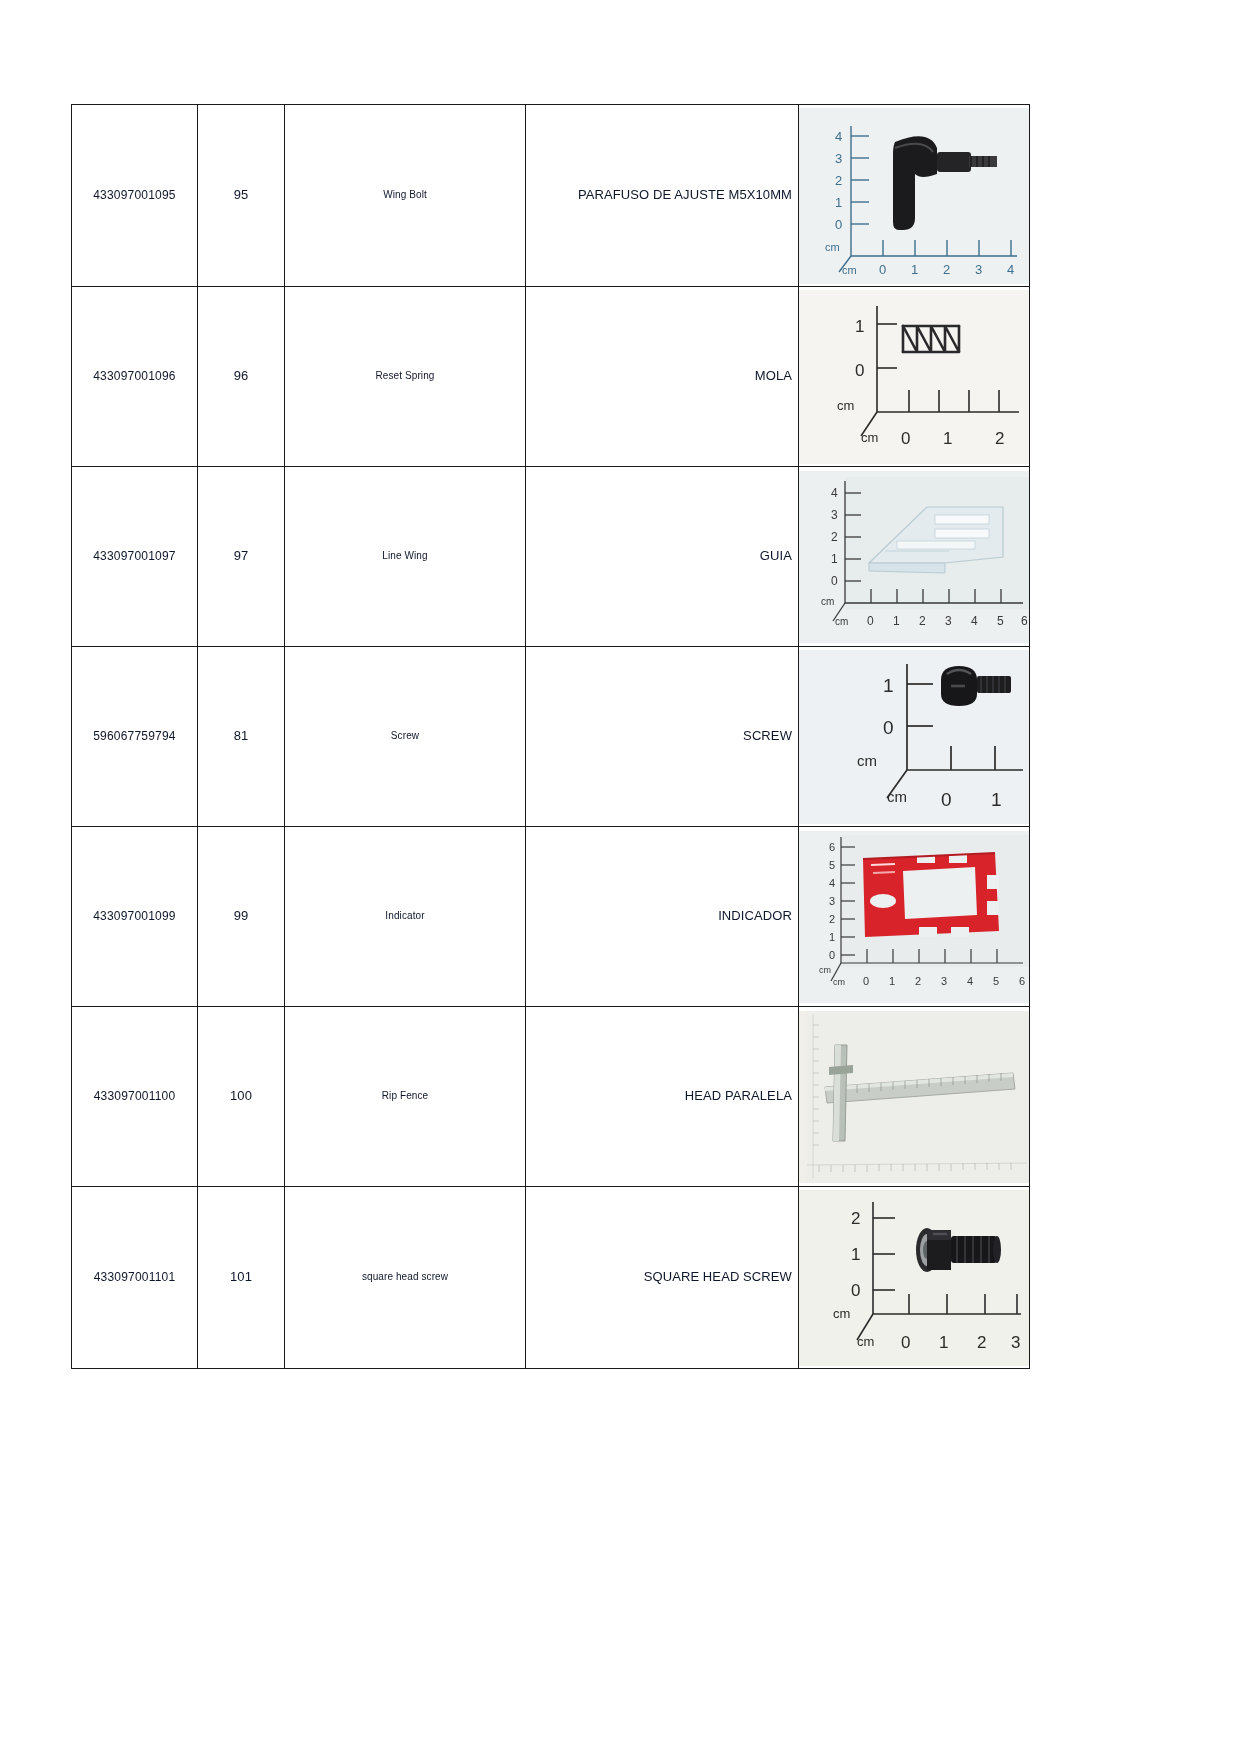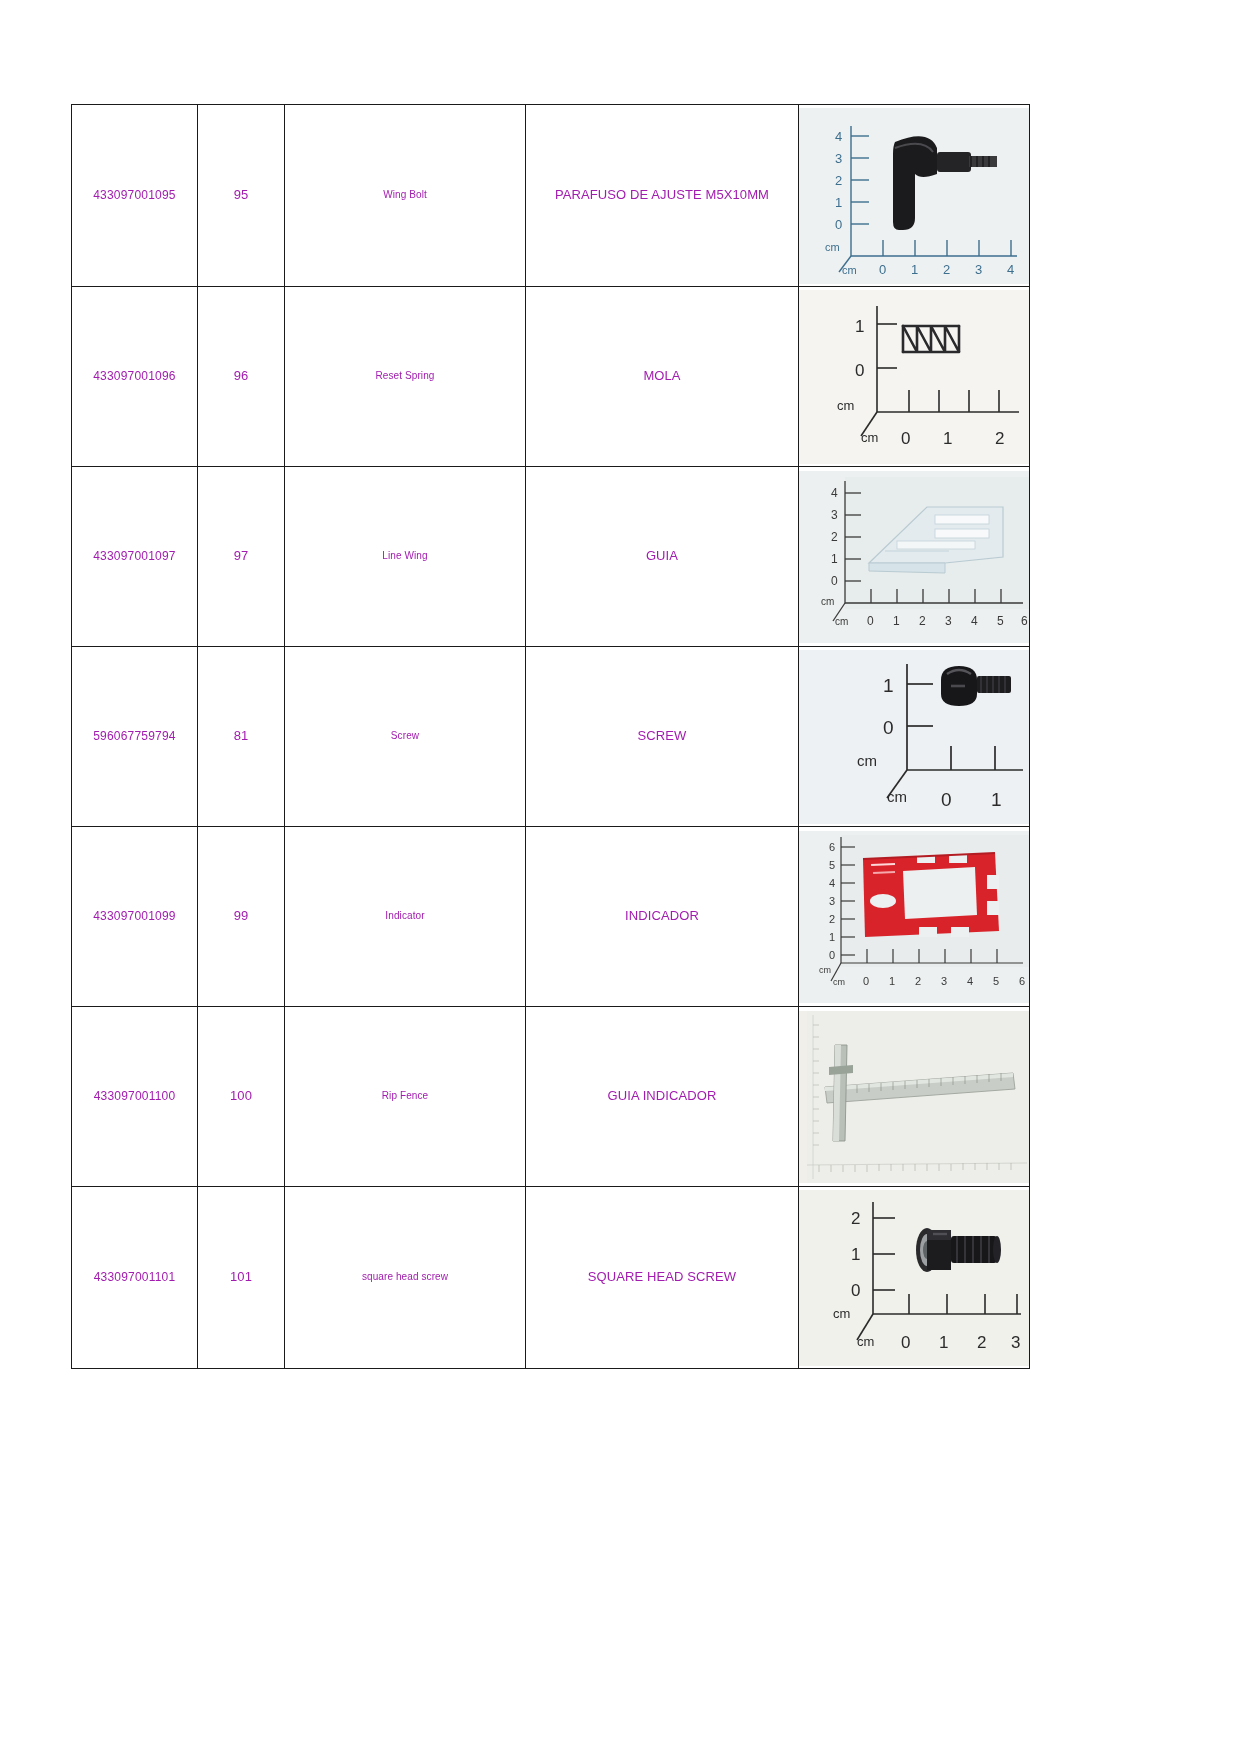--- a/index.html
+++ b/index.html
@@ -45,28 +45,28 @@
   .col-item    { width: 86px;  }
   .col-name    { width: 240px; }
   .col-desc    { width: 272px; }
   .col-photo   { width: 230px; }
 
   .cell-text {
     display: block;
     font-size: 12.5px;
     line-height: 1.25;
     letter-spacing: .1px;
-    color: #a21caf;
+    color: #0f172a;
     padding: 4px 6px;
     word-wrap: break-word;
   }
   .cell-text.partno { font-size: 12px; letter-spacing: .2px; }
   .cell-text.item   { font-size: 13px; }
   .cell-text.name   { font-size: 10px; }
-  .cell-text.desc   { font-size: 13px; }
+  .cell-text.desc   { font-size: 13px; text-align: right; }
 
   
   .photo-cell { padding: 0; }
   .photo {
     position: relative;
     width: 100%;
     overflow: hidden;
     background: #f2f1ec;
   }
   .photo svg { display: block; width: 100%; height: 100%; }
@@ -388,21 +388,21 @@
         <td class="col-partno">
           <span class="cell-text partno">433097001100</span>
         </td>
         <td class="col-item">
           <span class="cell-text item">100</span>
         </td>
         <td class="col-name">
           <span class="cell-text name">Rip Fence</span>
         </td>
         <td class="col-desc">
-          <span class="cell-text desc">GUIA INDICADOR</span>
+          <span class="cell-text desc">HEAD PARALELA</span>
         </td>
         <td class="col-photo photo-cell">
           <div class="photo">
             <svg viewBox="0 0 230 172" preserveAspectRatio="none" aria-hidden="true">
               <rect x="0" y="0" width="230" height="172" fill="#f0efea"></rect>
               <rect x="8" y="0" width="222" height="172" fill="#edeee9"></rect>
               <g stroke="#cfd0cb" stroke-width="0.8">
                 <path d="M14 4 L14 168"></path>
               </g>
               <g stroke="#b9bab5" stroke-width="0.7">

